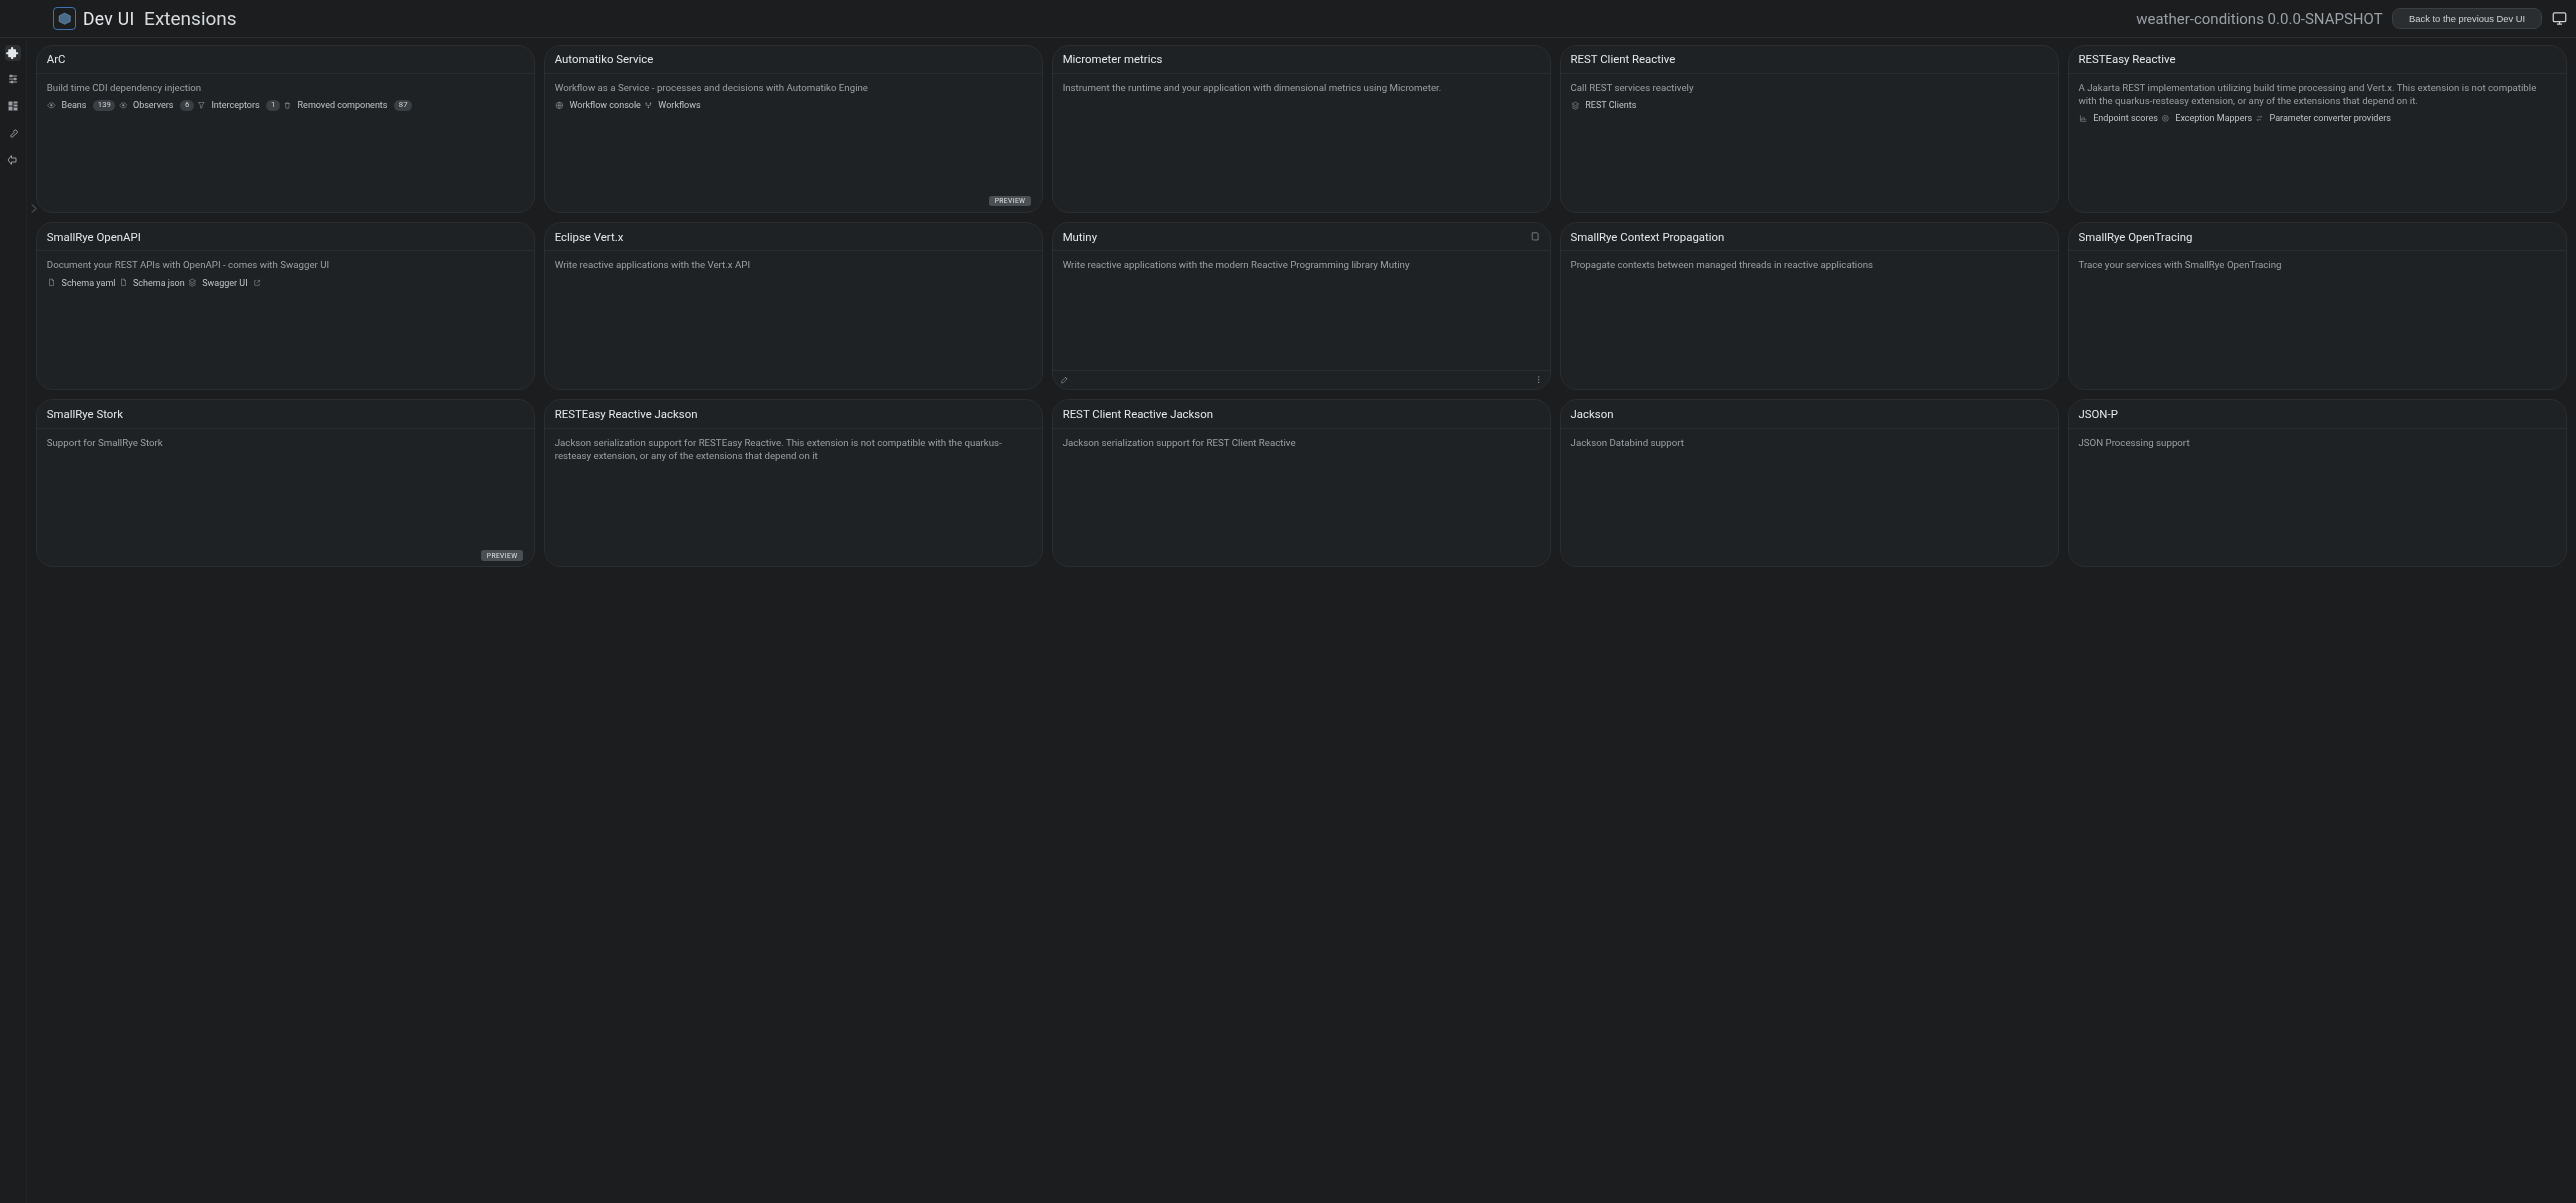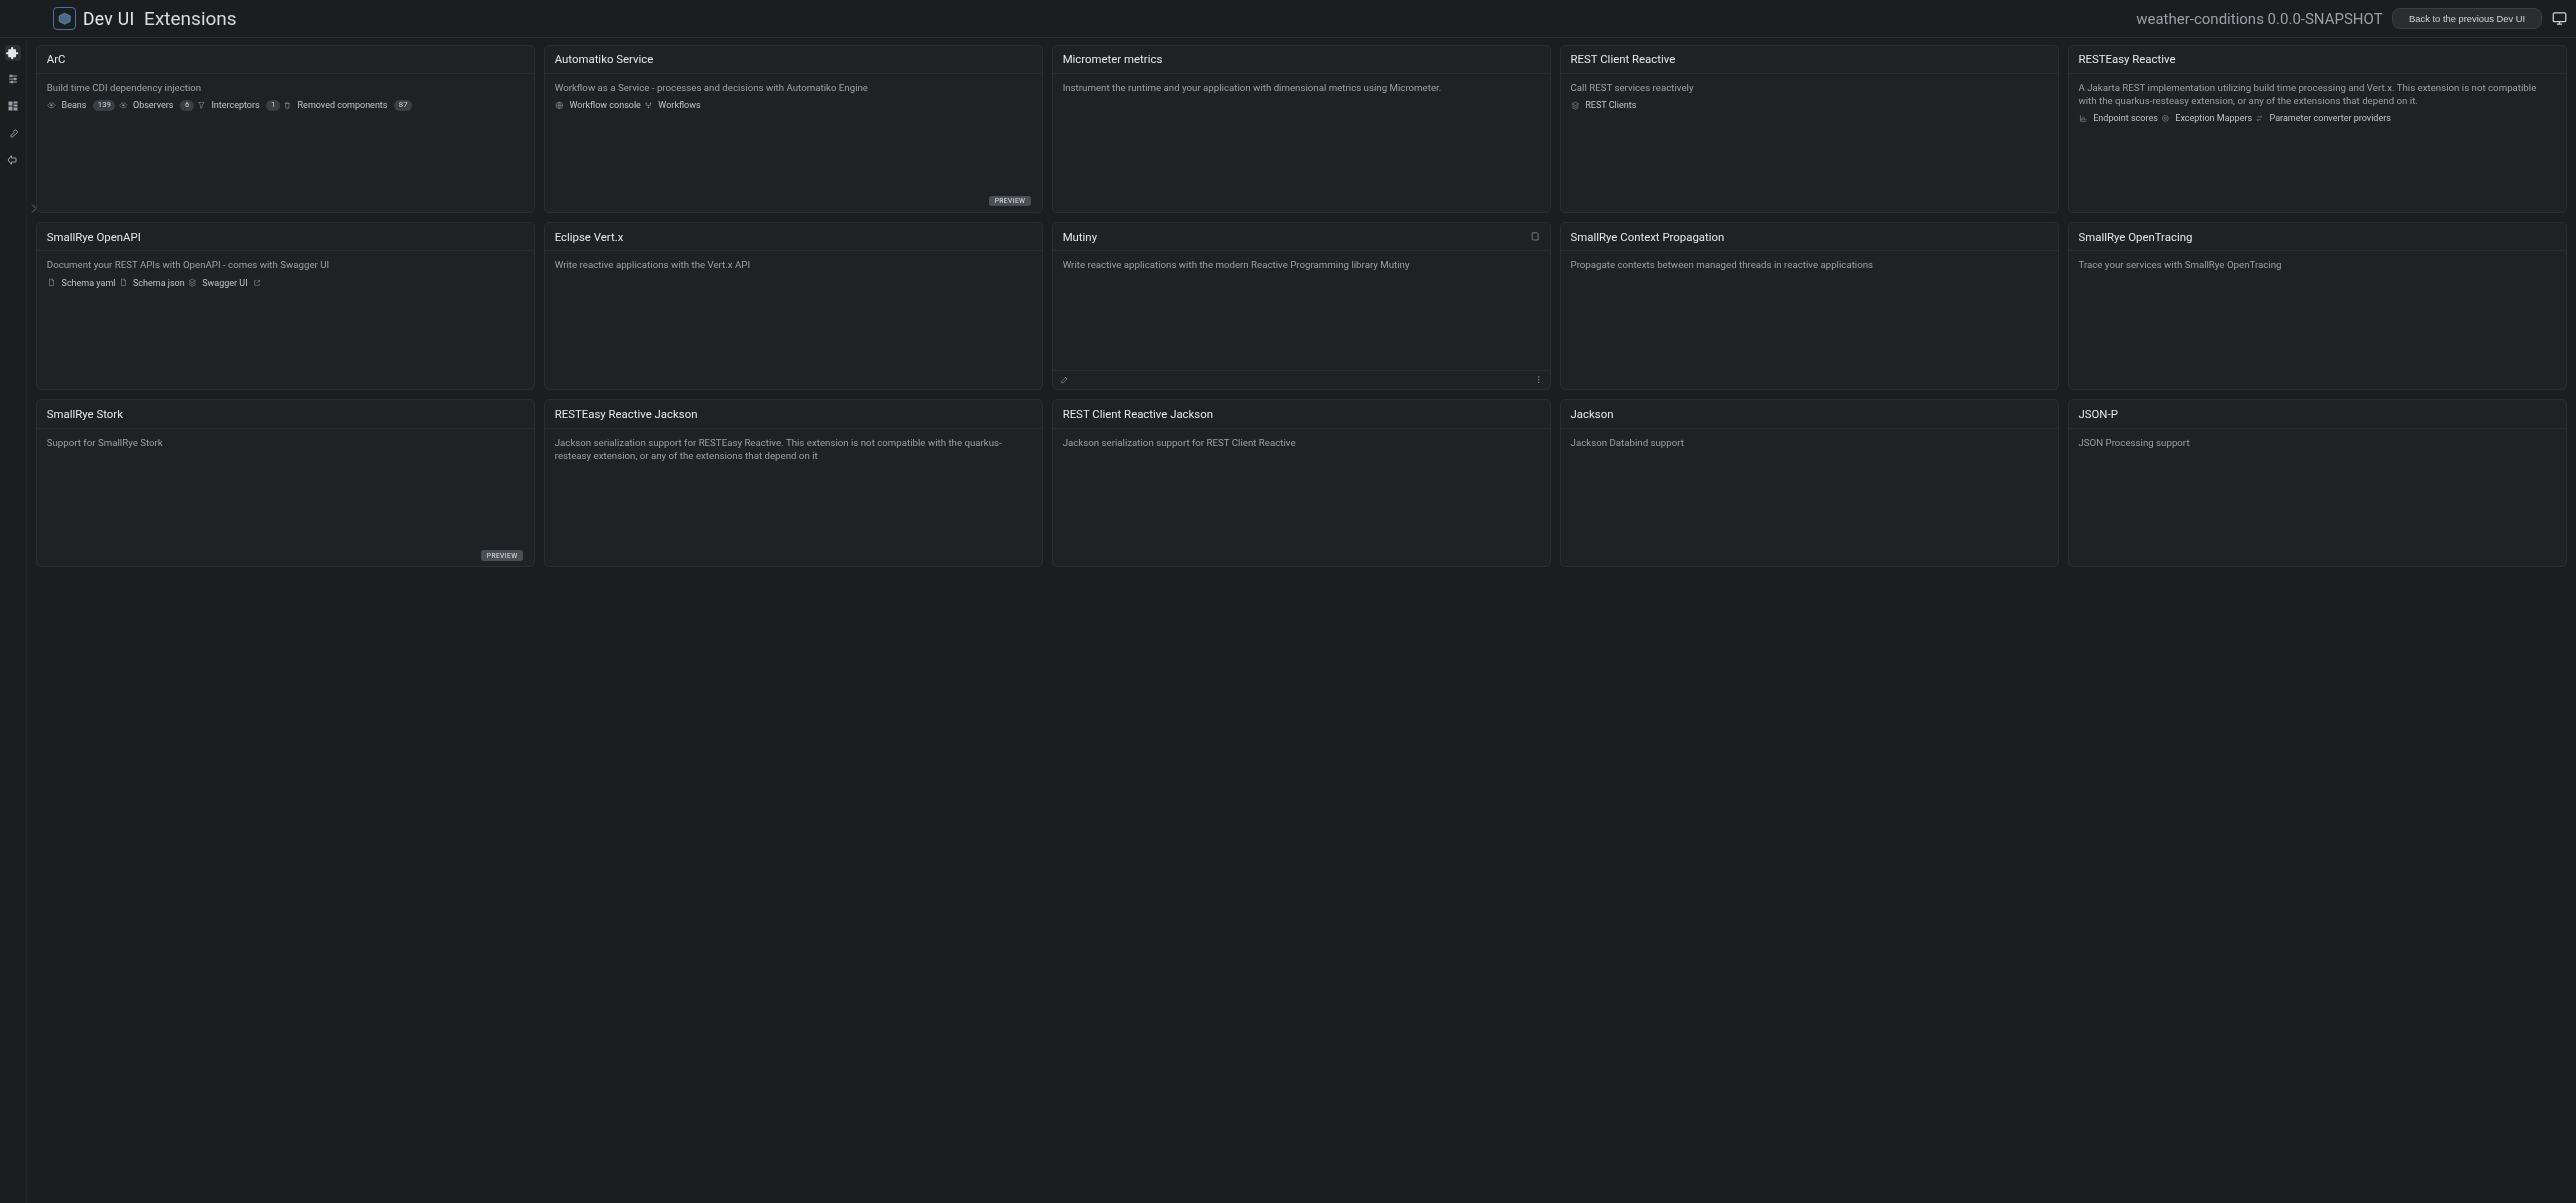--- a/index.html
+++ b/index.html
@@ -122,21 +122,21 @@
     padding: 6.7px 9.4px 13.4px 9.4px;
   }
   .grid {
     display: grid;
     grid-template-columns: repeat(5, 1fr);
     gap: 9.4px;
   }
   .card {
     background: var(--card-bg);
     border: 0.7px solid var(--card-border);
-    border-radius: 5px;
+    border-radius: 17px;
     min-height: 168px;
     display: flex;
     flex-direction: column;
     position: relative;
   }
   .card-header {
     padding: 6.7px 9.4px;
     border-bottom: 0.7px solid var(--card-border);
     display: flex;
     align-items: center;

